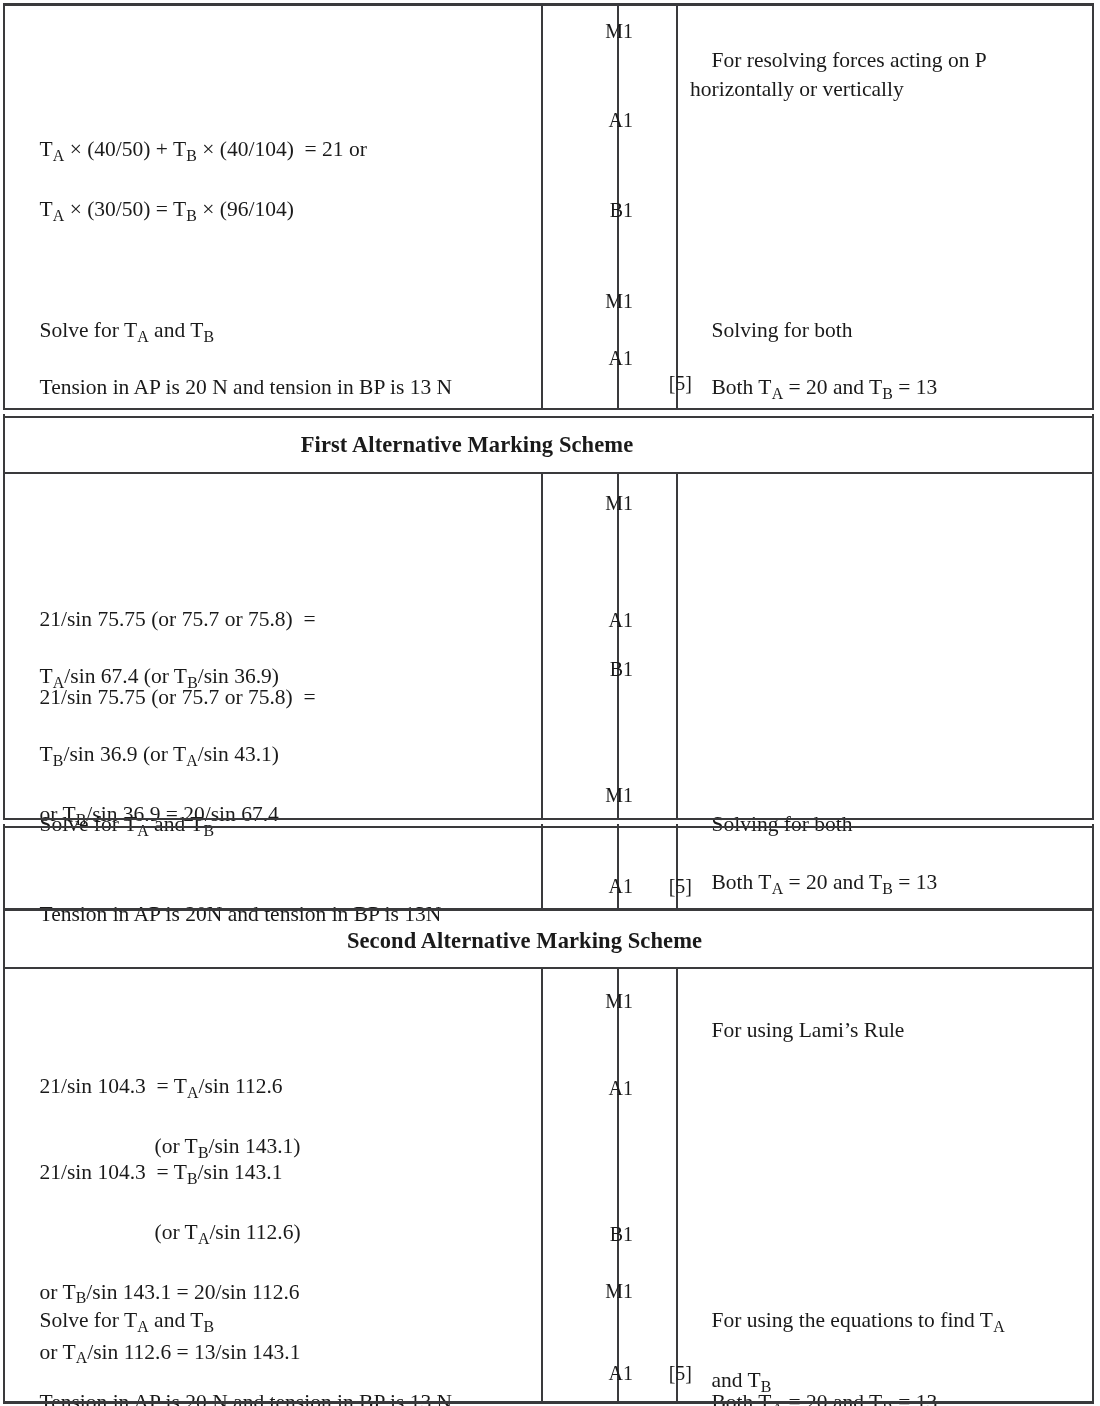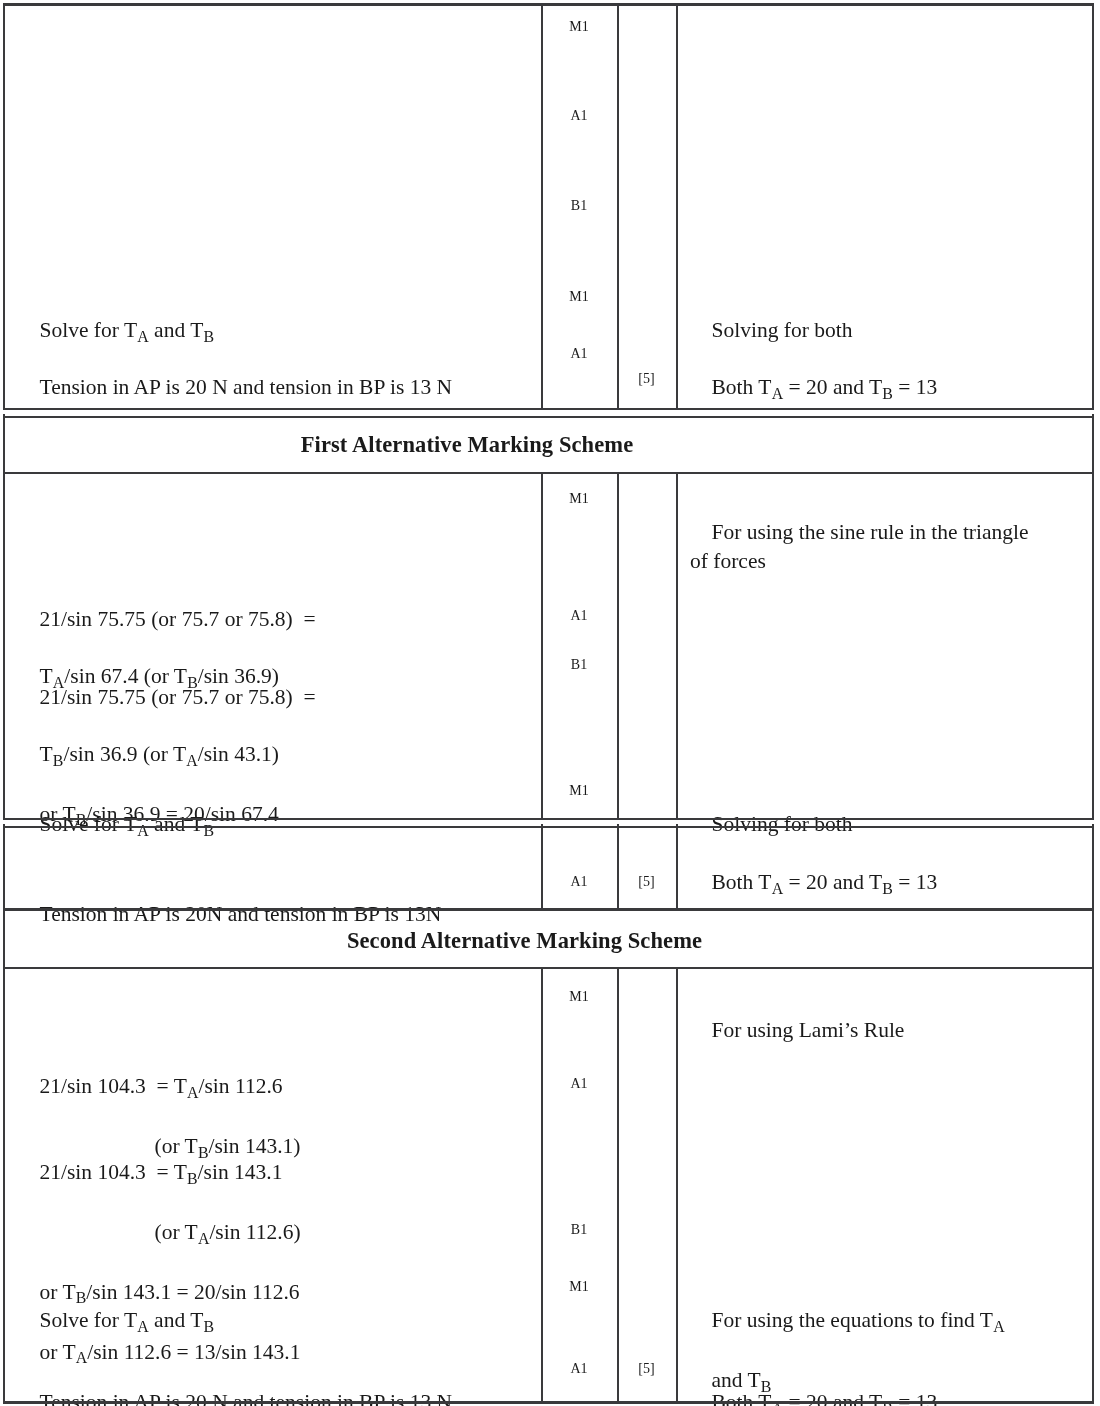--- a/index.html
+++ b/index.html
@@ -40,23 +40,24 @@
 
   
   .cell {
     position: absolute;
     font-size: 21.5px;
     line-height: 1.32;
     white-space: pre-wrap;
   }
   .mark {
     position: absolute;
-    font-size: 14px;
+    font-size: 20px;
     line-height: 1.32;
-    text-align: center;
+    text-align: right;
+    padding-left: 16px;
   }
   .scheme-title {
     position: absolute;
     font-weight: bold;
     font-size: 22.5px;
     text-align: center;
     letter-spacing: 0.1px;
   }
   .sub {
     font-size: 0.74em;
@@ -73,37 +74,45 @@
 
 <div id="page">
 
   <div class="vline" style="left:3px;  top:4px;   height:406px;"></div>
   <div class="vline" style="left:1092px;top:4px;  height:406px;"></div>
   <div class="vline" style="left:541px; top:4px;  height:406px;"></div>
   <div class="vline" style="left:617px; top:4px;  height:406px;"></div>
   <div class="vline" style="left:676px; top:4px;  height:406px;"></div>
   <div class="hline thick" style="left:3px; top:3px; width:1091px;"></div>
 
+  <div class="cell" style="left:18px; top:107px; width:510px;">
+    <span>T</span><span class="sub">A</span><span> × (40/50) + T</span><span class="sub">B</span><span> × (40/104)  = 21 or</span><br>
+    <span>T</span><span class="sub">A</span><span> × (30/50) = T</span><span class="sub">B</span><span> × (96/104)</span>
+  </div>
 
 
   <div class="cell" style="left:18px; top:288px; width:510px;">
     <span>Solve for T</span><span class="sub">A</span><span> and T</span><span class="sub">B</span>
   </div>
 
   <div class="cell" style="left:18px; top:345px; width:520px;">
     <span>Tension in AP is 20 N and tension in BP is 13 N</span>
   </div>
 
   <div class="mark" style="left:541px; top:18px; width:76px;"><span>M1</span></div>
   <div class="mark" style="left:541px; top:107px; width:76px;"><span>A1</span></div>
   <div class="mark" style="left:541px; top:197px; width:76px;"><span>B1</span></div>
   <div class="mark" style="left:541px; top:288px; width:76px;"><span>M1</span></div>
   <div class="mark" style="left:541px; top:345px; width:76px;"><span>A1</span></div>
   <div class="mark" style="left:617px; top:370px; width:59px;"><span>[5]</span></div>
 
+  <div class="cell" style="left:690px; top:18px; width:395px;">
+    <span>For resolving forces acting on P
+horizontally or vertically</span>
+  </div>
   <div class="cell" style="left:690px; top:288px; width:395px;">
     <span>Solving for both</span>
   </div>
   <div class="cell" style="left:690px; top:345px; width:395px;">
     <span>Both T</span><span class="sub">A</span><span> = 20 and T</span><span class="sub">B</span><span> = 13</span>
   </div>
 
   <div class="hline double" style="left:3px; top:408px; width:1091px;"></div>
 
   <div class="vline" style="left:3px;   top:414px; height:60px;"></div>
@@ -132,24 +141,20 @@
 
   <div class="cell" style="left:18px; top:782px; width:510px;">
     <span>Solve for T</span><span class="sub">A</span><span> and T</span><span class="sub">B</span>
   </div>
 
   <div class="mark" style="left:541px; top:490px; width:76px;"><span>M1</span></div>
   <div class="mark" style="left:541px; top:607px; width:76px;"><span>A1</span></div>
   <div class="mark" style="left:541px; top:656px; width:76px;"><span>B1</span></div>
   <div class="mark" style="left:541px; top:782px; width:76px;"><span>M1</span></div>
 
-  <div class="cell" style="left:690px; top:490px; width:400px;">
-    <span>For using the sine rule in the triangle
-of forces</span>
-  </div>
   <div class="cell" style="left:690px; top:782px; width:395px;">
     <span>Solving for both</span>
   </div>
 
   <div class="hline double" style="left:3px; top:818px; width:1091px;"></div>
 
   <div class="vline" style="left:3px;   top:824px; height:86px;"></div>
   <div class="vline" style="left:1092px;top:824px; height:86px;"></div>
   <div class="vline" style="left:541px; top:824px; height:86px;"></div>
   <div class="vline" style="left:617px; top:824px; height:86px;"></div>

